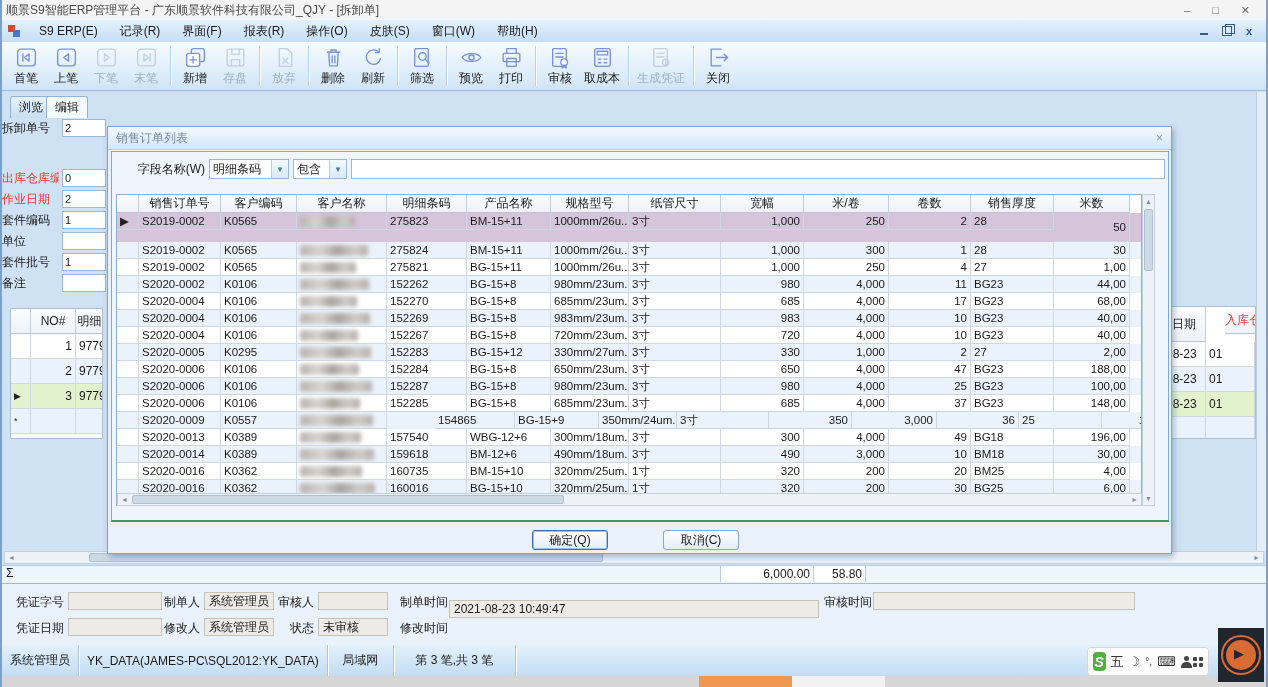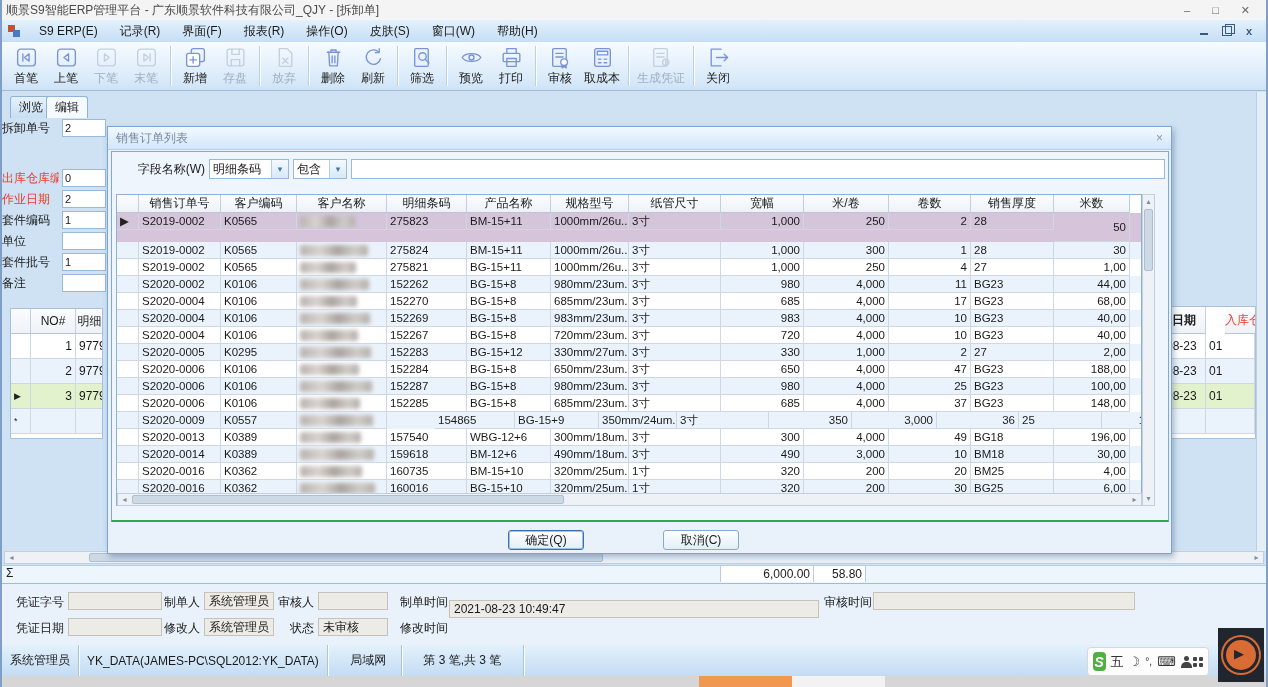--- a/index.html
+++ b/index.html
@@ -390,21 +390,21 @@
         <div class="g-cell" style="width: 28px; height: 25px;">97792</div>
       </div>
       <div class="g-row row-alt">
         <div class="g-cell sel-mark" style="width: 20px; height: 25px;">*</div>
         <div class="g-cell r" style="width: 45px; height: 25px;"></div>
         <div class="g-cell" style="width: 28px; height: 25px;"></div>
       </div>
     </div>
   <div class="grid" id="bg-grid-right" style="left:1166px;top:306px;width:88px;height:133px;">
       <div class="g-row g-head">
-        <div class="g-cell" style="width: 37px; height: 27px; text-indent: -6px; font-weight: bold;">日期</div>
+        <div class="g-cell" style="width: 37px; height: 35px; text-indent: -6px;">日期</div>
         <div class="g-cell" style="width: 49px; height: 27px; color: rgb(232, 57, 42); margin-left: 19px;">入库仓库</div>
       </div>
       <div class="g-row row-white">
         <div class="g-cell" style="width: 37px; height: 25px; text-indent: -6px;">08-23</div>
         <div class="g-cell" style="width: 49px; height: 25px;">01</div>
       </div>
       <div class="g-row row-alt">
         <div class="g-cell" style="width: 37px; height: 25px; text-indent: -6px;">08-23</div>
         <div class="g-cell" style="width: 49px; height: 25px;">01</div>
       </div>
@@ -736,21 +736,21 @@
         <div class="sarr">▴</div>
         <div class="sthumb"></div>
         <div class="sarr" style="position:absolute;bottom:0;width:100%;">▾</div>
       </div>
       <div class="hscroll" style="left:5px;top:341px;width:1025px;">
         <span class="sarr" style="left:0;">◂</span>
         <span class="sarr" style="right:0;">▸</span>
         <span class="sthumb" style="left:14px;width:430px;"></span>
       </div>
     </div>
-    <div class="dlg-btn focus" style="left:400px;">确定(Q)</div>
+    <div class="dlg-btn focus" style="left:424px;">确定(Q)</div>
     <div class="dlg-btn" style="left:555px;">取消(C)</div>
   </div>
 
   <div id="sumrow">
     <span class="sigma">Σ</span>
     <span class="sumcell" style="left:718px;width:94px;">6,000.00</span>
     <span class="sumcell" style="left:812px;width:52px;border-left:none;">58.80</span>
   </div>
 
   <div id="footerform">
@@ -769,21 +769,21 @@
       <span class="ff-label" style="left: 160px; width: 38px; top: 36px;">修改人</span>
       <span class="ff-field" style="left: 202px; width: 70px; top: 34px;">系统管理员</span>
       <span class="ff-label" style="left: 273px; width: 39px; top: 36px;">状态</span>
       <span class="ff-field" style="left: 316px; width: 70px; top: 34px;">未审核</span>
       <span class="ff-label" style="left: 398px; width: 45px; top: 36px;">修改时间</span>
     </div>
 
   <div id="statusbar">
       <span class="sb-item" style="min-width: 62px;">系统管理员</span>
       <span class="sb-item" style="min-width: 178px;">YK_DATA(JAMES-PC\SQL2012:YK_DATA)</span>
-      <span class="sb-item" style="min-width: 66px; margin-left: 8px;">局域网</span>
+      <span class="sb-item" style="min-width: 66px;">局域网</span>
       <span class="sb-item" style="min-width: 122px;">第 3 笔,共 3 笔</span>
       <span style="flex: 1 1 0%;"></span>
     </div>
 
   <div id="sliver">
     <span class="seg-orange"></span>
     <span class="seg-light"></span>
   </div>
 
   <div id="sogou">

